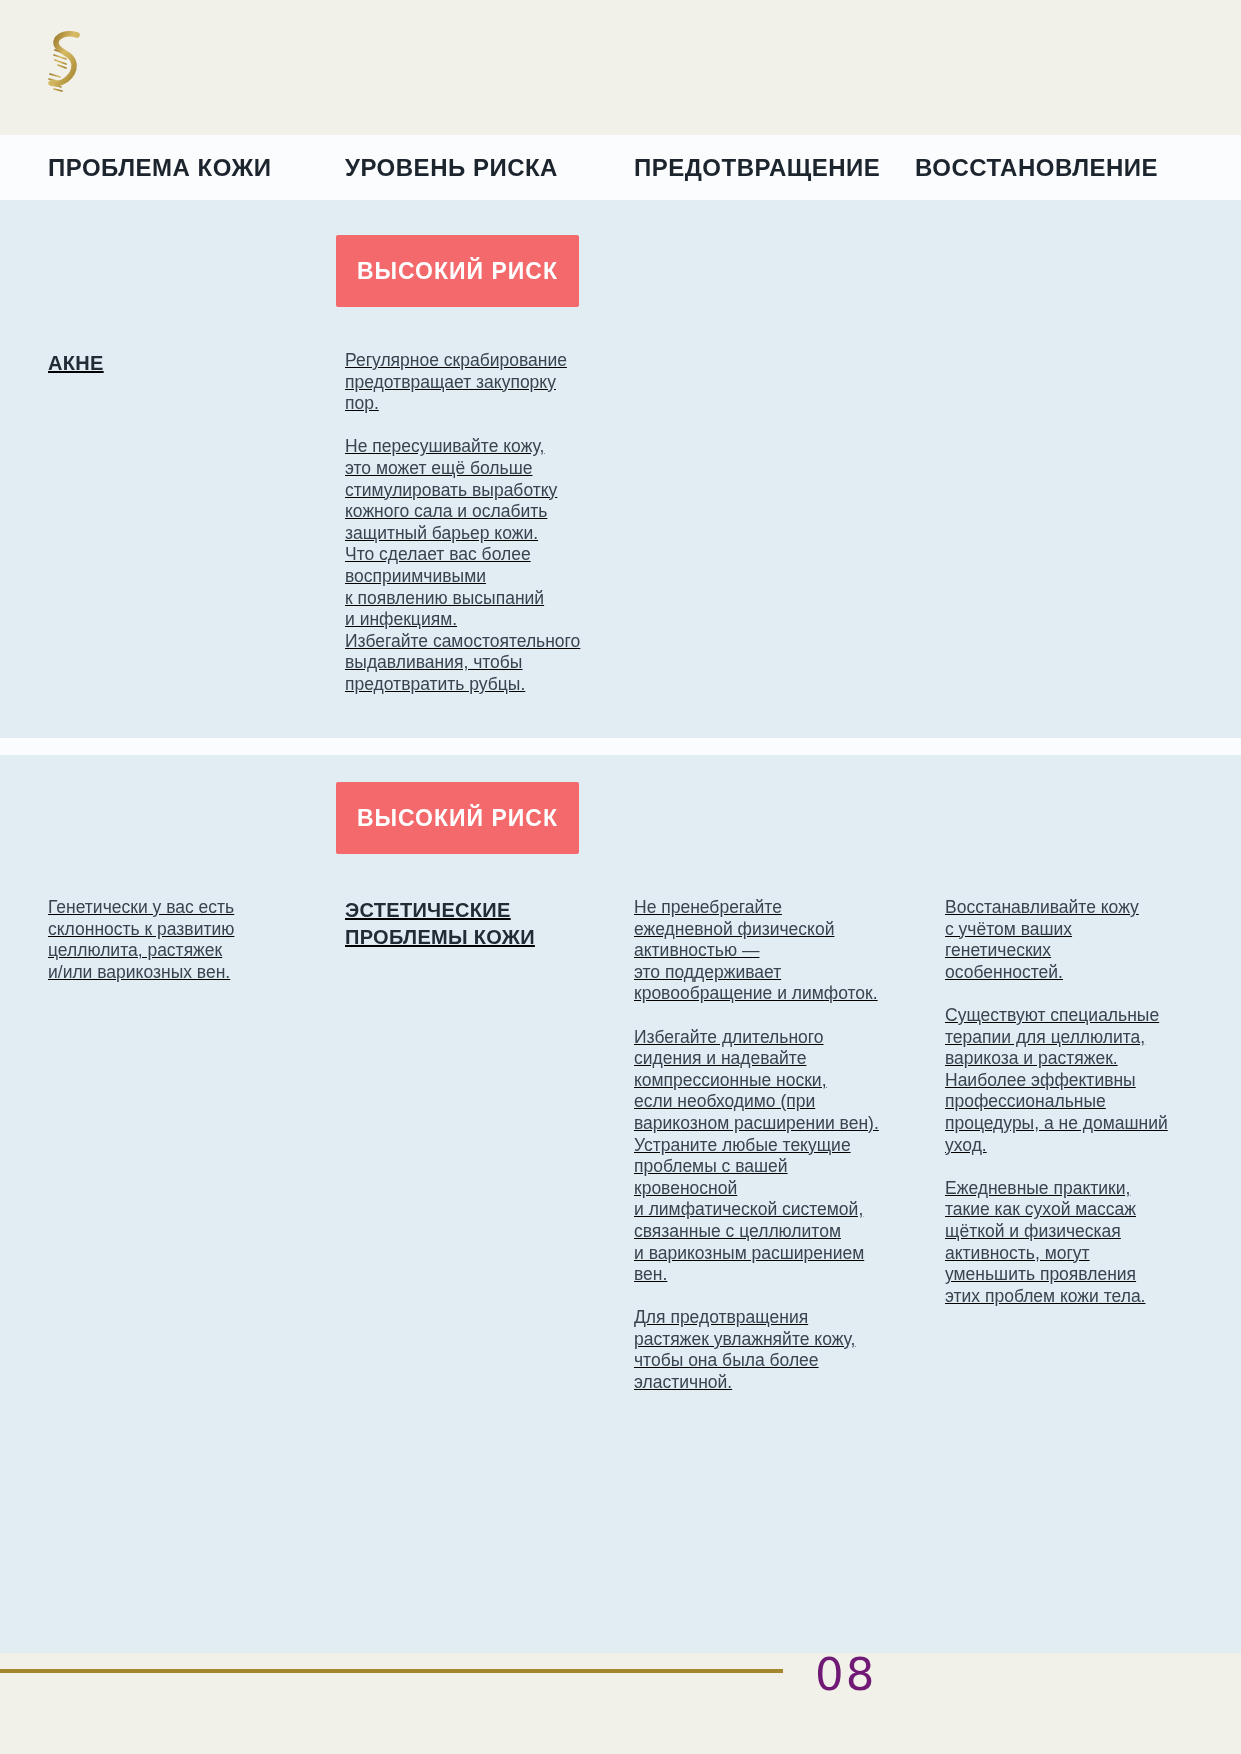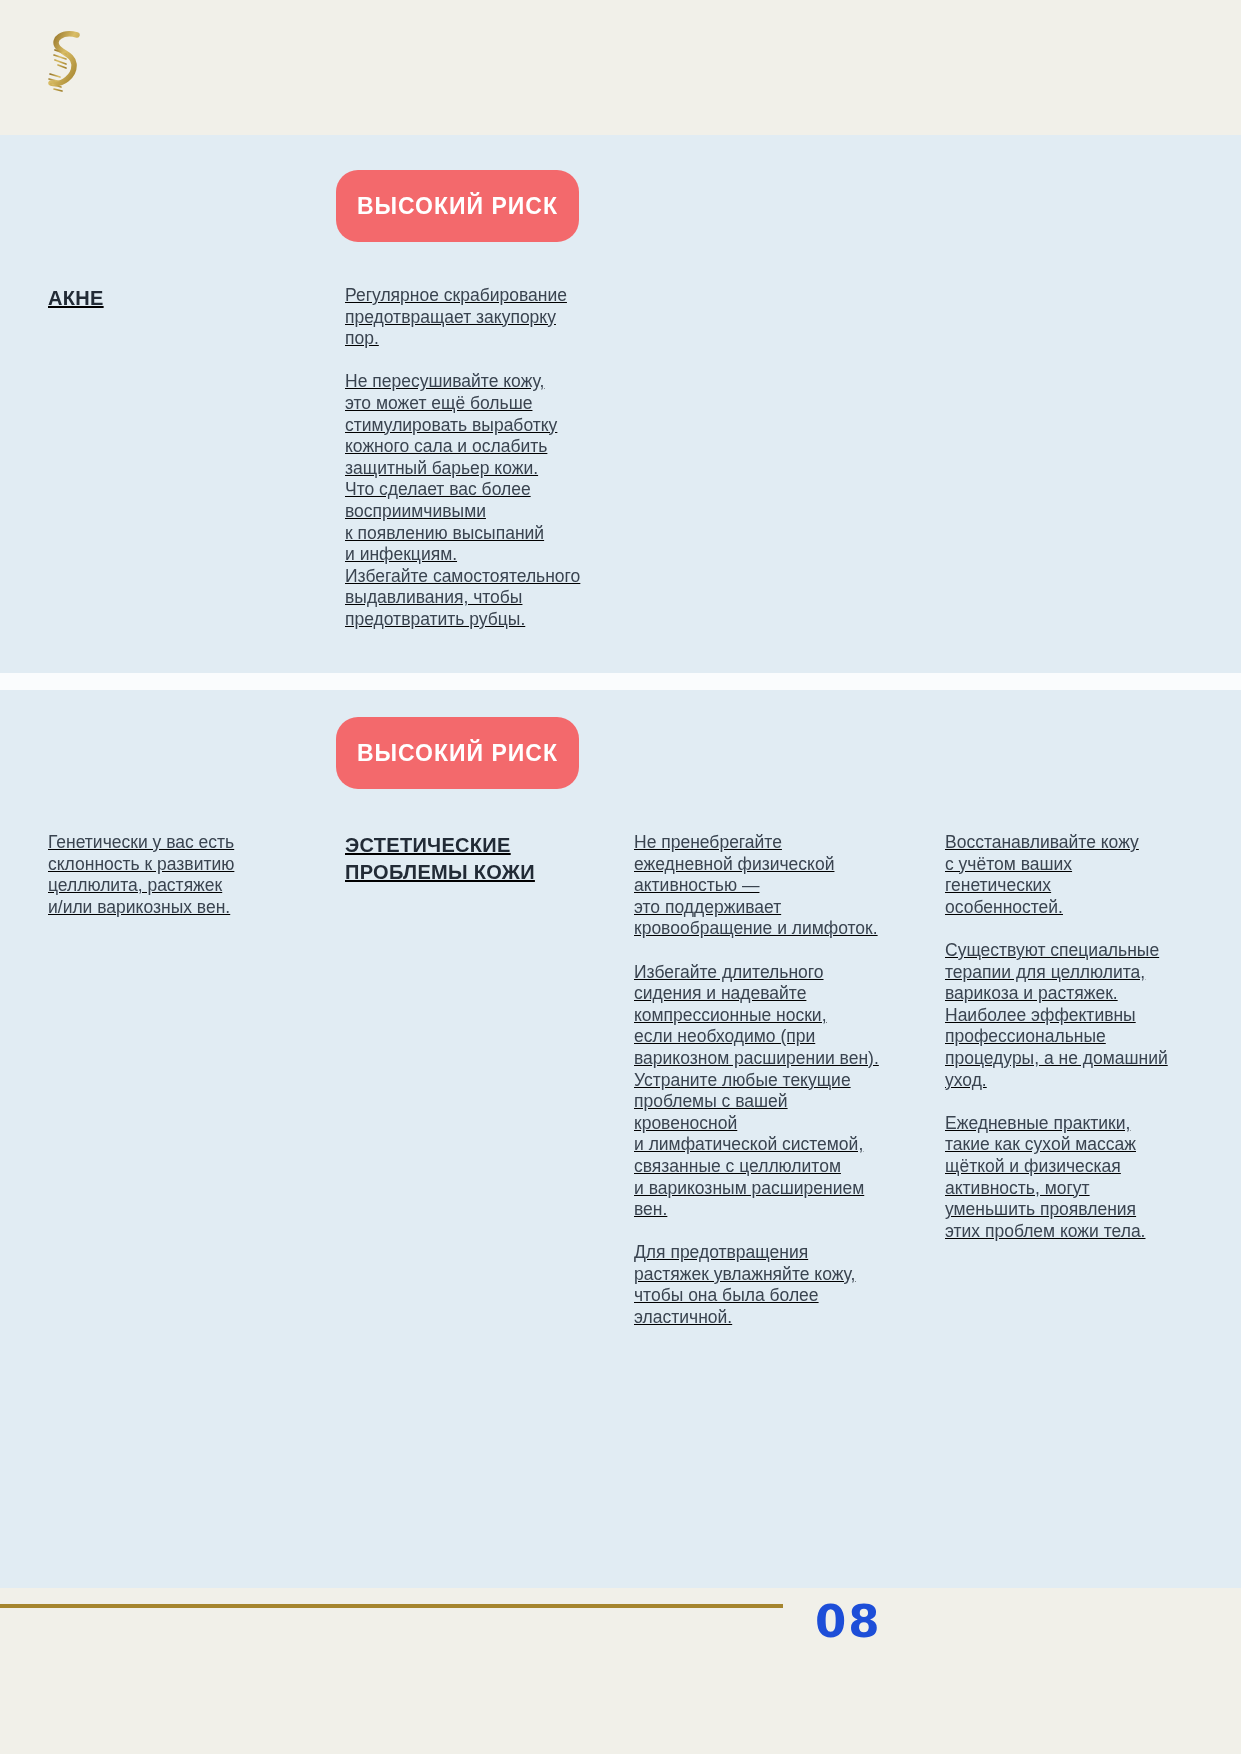--- a/index.html
+++ b/index.html
@@ -32,21 +32,21 @@
   .risk-section{
     background:#e1ecf3;box-sizing:border-box;
     padding:0 44px 0 48px;flex:0 0 auto;
   }
   .section-1{height:538px;padding-top:35px;}
   .section-2{height:898px;padding-top:27px;}
   .section-gap{height:17px;background:#fafcfd;flex:0 0 auto;}
 
   .badge{
     width:243px;height:72px;margin-left:288px;
-    background:#f3696c;border-radius:22px;
+    background:#f3696c;border-radius:2px;
     display:flex;align-items:center;justify-content:center;
     box-sizing:border-box;
   }
   .badge span{
     color:#ffffff;font-size:23px;font-weight:700;letter-spacing:1px;
     white-space:nowrap;
   }
 
   .row-grid{
     margin-top:43px;
@@ -61,24 +61,23 @@
   .cell.problem{
     font-size:20px;font-weight:700;line-height:27px;color:#222b36;
     letter-spacing:0.3px;
   }
 
   
   .footer{height:101px;background:#f1f0e9;position:relative;flex:0 0 auto;}
   .gold-line{position:absolute;left:0;top:16px;width:783px;height:4px;background:#a5852e;}
   .page-number{
     position:absolute;left:815px;top:-1px;
-    font-size:45px;line-height:1;font-weight:700;letter-spacing:2px;
-    color:#1d4ed8;
+    font-size:45px;line-height:1;font-weight:400;letter-spacing:2px;
+    color:#701a75;
     font-family:"DejaVu Sans", sans-serif;
-    margin-top:12px;
   }
 </style>
 </head>
 <body>
 
 <div class="page">
 
   <div class="top-band">
     <div class="logo">
       <svg viewBox="0 0 40 68" width="40" height="68" aria-hidden="true">
@@ -89,20 +88,26 @@
             <stop offset="1" stop-color="#a07f2a"></stop>
           </linearGradient>
         </defs>
         <path d="M31 5 C 16 1, 7 9, 11 16 C 15 23, 27 24, 28 34 C 29 46, 16 56, 5 53" fill="none" stroke="url(#gold)" stroke-width="5.5" stroke-linecap="round"></path>
         <path d="M9 20 l11 4 M8 25 l12 4 M9 30 l11 4 M12 35 l8 3" fill="none" stroke="url(#gold)" stroke-width="1.7" stroke-linecap="round"></path>
         <path d="M4 44 l10 3 M3 49 l12 3 M5 54 l10 3 M8 59 l8 2" fill="none" stroke="url(#gold)" stroke-width="1.7" stroke-linecap="round"></path>
       </svg>
     </div>
   </div>
 
+  <div class="cols-header">
+    <div class="col-h">ПРОБЛЕМА КОЖИ</div>
+    <div class="col-h">УРОВЕНЬ РИСКА</div>
+    <div class="col-h">ПРЕДОТВРАЩЕНИЕ</div>
+    <div class="col-h">ВОССТАНОВЛЕНИЕ</div>
+  </div>
 
   <section class="risk-section section-1">
     <div class="badge">
       <span>ВЫСОКИЙ РИСК</span>
     </div>
     <div class="row-grid">
       <div class="cell problem">АКНЕ</div>
       <div class="cell">Регулярное скрабирование
 предотвращает закупорку
 пор.

